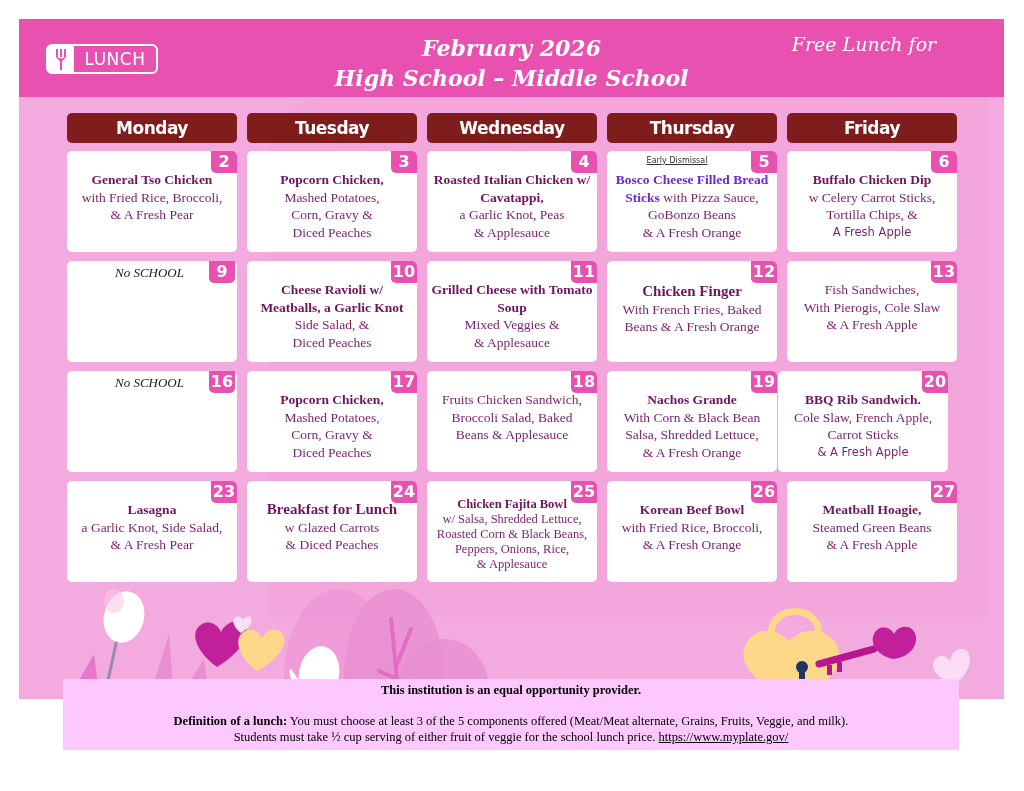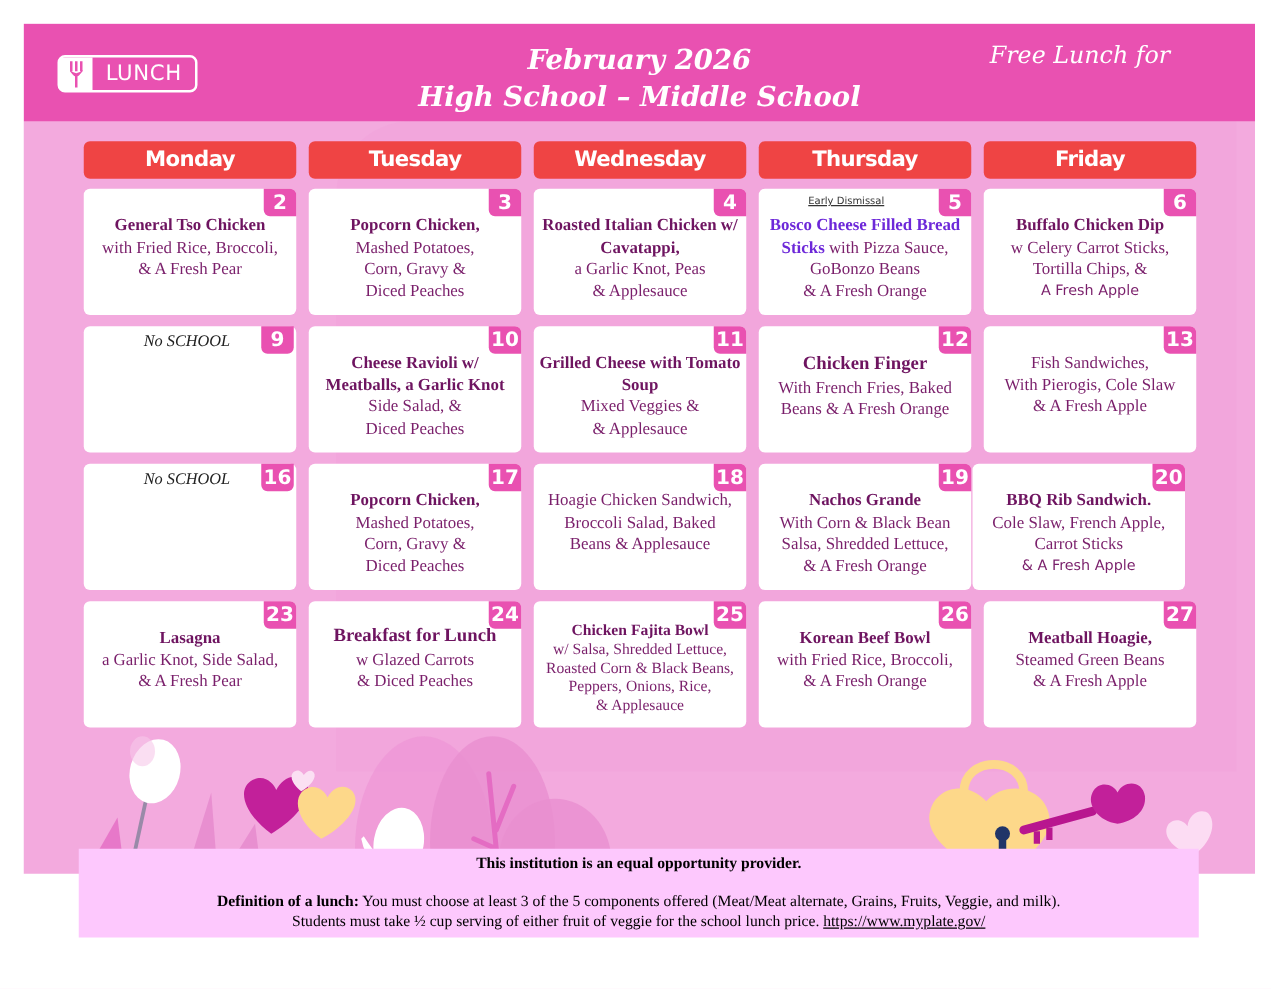--- a/index.html
+++ b/index.html
@@ -5,21 +5,21 @@
   html, body { margin:0; padding:0; background:#ffffff; }
   body { width:1024px; height:791px; position:relative; overflow:hidden; font-family:"DejaVu Serif", serif; }
   .panel { position:absolute; left:19px; top:19px; width:985px; height:680px; background:#f3aade; overflow:hidden; }
   .bg-shape1 { position:absolute; left:250px; top:78px; width:720px; height:520px; background:#f0a2da; border-radius:60px 0 0 0; opacity:0.55; }
   .header { position:absolute; left:0; top:0; width:985px; height:78px; background:#e951b1; }
   .logo { position:absolute; left:27px; top:25px; width:112px; height:30px; border:2px solid #ffffff; border-radius:6px; box-sizing:border-box; display:flex; align-items:stretch; }
   .logo .fork-box { width:26px; background:#ffffff; display:flex; align-items:center; justify-content:center; }
   .logo .label { flex:1; color:#ffffff; font-family:"DejaVu Sans", sans-serif; font-size:17px; display:flex; align-items:center; justify-content:center; letter-spacing:0.5px; }
   .title { position:absolute; left:300px; top:14px; width:385px; text-align:center; color:#ffffff; font-family:"DejaVu Serif", serif; font-style:italic; font-weight:bold; font-size:22px; line-height:30px; }
   .tagline { position:absolute; left:760px; top:10px; width:170px; text-align:center; color:#ffffff; font-family:"DejaVu Serif", serif; font-style:italic; font-size:19px; line-height:31px; }
-  .dayhead { position:absolute; top:94px; height:30px; width:170px; background:#ef4444; border-radius:5px; color:#ffffff; font-family:"DejaVu Sans", sans-serif; font-weight:bold; font-size:17px; display:flex; align-items:center; justify-content:center; letter-spacing:-0.5px; }
+  .dayhead { position:absolute; top:94px; height:30px; width:170px; background:#7f1d1d; border-radius:5px; color:#ffffff; font-family:"DejaVu Sans", sans-serif; font-weight:bold; font-size:17px; display:flex; align-items:center; justify-content:center; letter-spacing:-0.5px; }
   .card { position:absolute; width:170px; height:101px; background:#ffffff; border-radius:5px; box-sizing:border-box; padding:8px 4px 0 4px; text-align:center; color:#7a1f6b; font-family:"Liberation Serif", serif; font-size:13.5px; line-height:17.5px; }
   .card .num { position:absolute; right:0; top:0; width:26px; height:22px; background:#e951b1; color:#ffffff; font-family:"DejaVu Sans", sans-serif; font-weight:bold; font-size:16px; line-height:22px; text-align:center; border-radius:0 5px 0 5px; }
   .card .main { font-weight:bold; color:#6e1460; display:block; }
   .card .inline-main { font-weight:bold; color:#6d28d9; }
   .card .sans { font-family:"DejaVu Sans", sans-serif; font-size:11.5px; }
   .card .noschool { position:absolute; left:48px; top:3px; font-style:italic; color:#222222; font-size:13px; }
   .card .early { position:absolute; left:0; right:30px; top:1px; font-family:"DejaVu Sans", sans-serif; font-size:8px; color:#333333; text-decoration:underline; text-align:center; }
   .card.small { font-size:12.5px; line-height:15px; padding-top:16px; }
   .decor { position:absolute; }
   .footer { position:absolute; left:63px; top:679px; width:896px; height:71px; background:#fdc8fd; text-align:center; font-family:"Liberation Serif", serif; font-size:12.5px; color:#000000; }
@@ -141,21 +141,21 @@
     <div class="num">17</div>
     <div style="height:12px"></div>
     <span class="main">Popcorn Chicken,</span>
     <div>Mashed Potatoes,</div>
     <div>Corn, Gravy &amp;</div>
     <div>Diced Peaches</div>
   </div>
   <div class="card" style="left:408px;top:352px">
     <div class="num">18</div>
     <div style="height:12px"></div>
-    <div>Hoagie Chicken Sandwich,</div>
+    <div>Fruits Chicken Sandwich,</div>
     <div>Broccoli Salad, Baked</div>
     <div>Beans &amp; Applesauce</div>
   </div>
   <div class="card" style="left:588px;top:352px">
     <div class="num">19</div>
     <div style="height:12px"></div>
     <span class="main">Nachos Grande</span>
     <div>With Corn &amp; Black Bean</div>
     <div>Salsa, Shredded Lettuce,</div>
     <div>&amp; A Fresh Orange</div>

